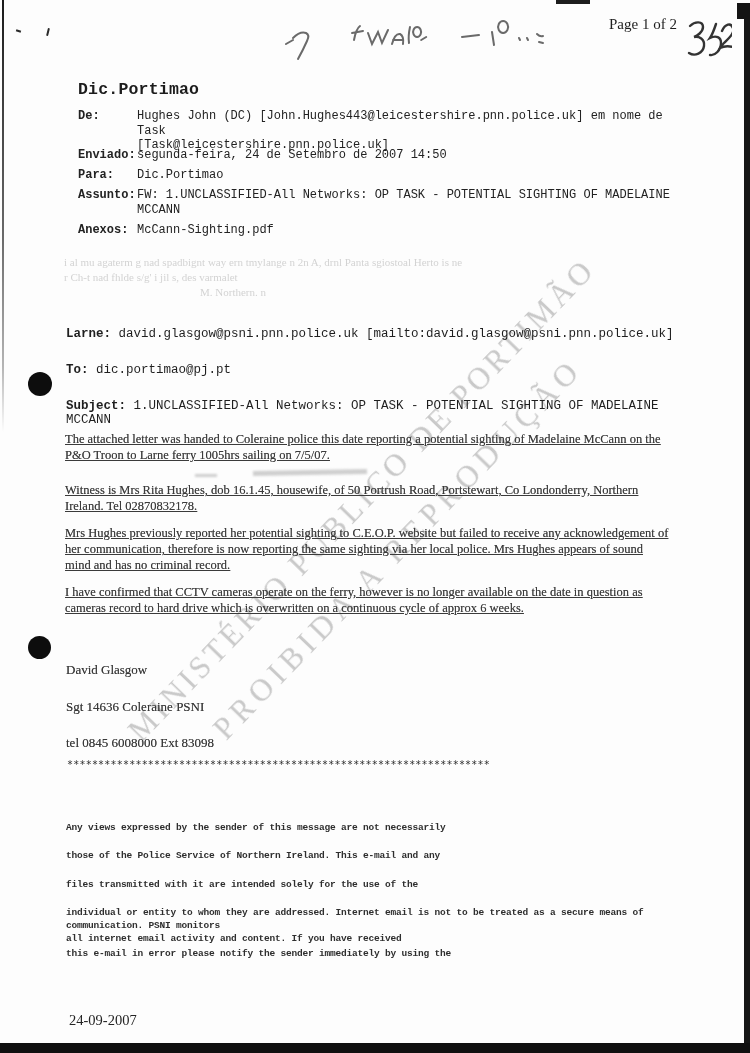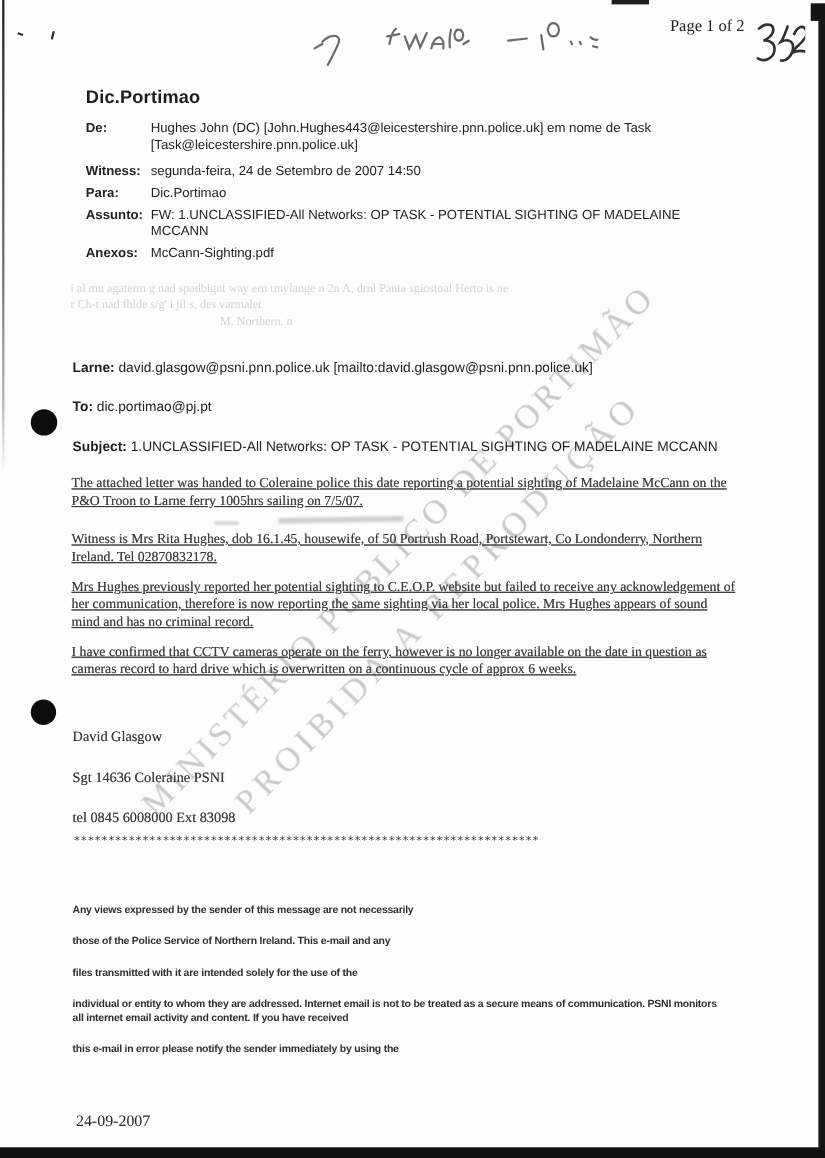--- a/index.html
+++ b/index.html
@@ -20,21 +20,21 @@
   .mark-a{left:16px;top:30px;width:5px;height:2px;transform:rotate(18deg);}
   .mark-b{left:47px;top:28px;width:2px;height:8px;border-radius:2px;transform:rotate(14deg);}
   
   .watermark{color:#c9c9c9;font-family:"Liberation Serif",serif;white-space:nowrap;
     z-index:1;filter:blur(.4px);}
   .wm1{left:362px;top:500px;font-size:31px;letter-spacing:4px;
     transform:translate(-50%,-50%) rotate(-46deg);}
   .wm2{left:398px;top:549px;font-size:31px;letter-spacing:6px;
     transform:translate(-50%,-50%) rotate(-46deg);}
   
-  .txt{z-index:2;white-space:pre-line;}
+  .txt{z-index:2;white-space:pre-line;font-family:Liberation Mono, monospace;}
   .page-num{left:609px;top:16px;font-family:"Liberation Serif",serif;font-size:15px;color:#1e1e1e;}
   .mailbox{left:78px;top:80px;font-size:16.5px;font-weight:700;color:#1c1c1c;letter-spacing:.2px;}
   .hdr-label{left:78px;width:58px;font-size:12px;font-weight:700;color:#222;}
   .hdr-value{left:137px;width:560px;font-size:12px;color:#222;line-height:14.5px;}
   .fwd-line{left:66px;width:640px;font-size:12.5px;color:#1f1f1f;}
   .fwd-line b{font-weight:700;}
   .body-par{left:65px;width:650px;font-family:"Liberation Serif",serif;font-size:12.5px;
     line-height:16px;color:#3b3b3b;text-shadow:0 0 .4px rgba(70,70,70,.7);text-decoration:underline;}
   .sig{left:66px;font-family:"Liberation Serif",serif;font-size:13px;color:#383838;
     text-shadow:0 0 .4px rgba(70,70,70,.7);}
@@ -90,21 +90,21 @@
     <path d="M716,24 c-2,6 -4,11 -6,14 c6,-3 11,-1 11,5 c0,7 -6,13 -11,12"></path>
     <path d="M722,31 c3,-7 9,-9 11,-3 c2,5 -4,10 -9,15 c-2,2 -3,3 -4,5 c4,-2 9,-2 13,-1"></path>
   </svg>
 
   <div class="abs txt mailbox">Dic.Portimao</div>
 
   <div class="abs txt hdr-label" style="top:109px">De:</div>
   <div class="abs txt hdr-value" style="top:109px">Hughes John (DC) [John.Hughes443@leicestershire.pnn.police.uk] em nome de Task
 [Task@leicestershire.pnn.police.uk]</div>
 
-  <div class="abs txt hdr-label" style="top:148px">Witness:</div>
+  <div class="abs txt hdr-label" style="top:148px">Enviado:</div>
   <div class="abs txt hdr-value" style="top:148px">segunda-feira, 24 de Setembro de 2007 14:50</div>
 
   <div class="abs txt hdr-label" style="top:168px">Para:</div>
   <div class="abs txt hdr-value" style="top:168px">Dic.Portimao</div>
 
   <div class="abs txt hdr-label" style="top:188px">Assunto:</div>
   <div class="abs txt hdr-value" style="top:188px">FW: 1.UNCLASSIFIED-All Networks: OP TASK - POTENTIAL SIGHTING OF MADELAINE
 MCCANN</div>
 
   <div class="abs txt hdr-label" style="top:223px">Anexos:</div>

